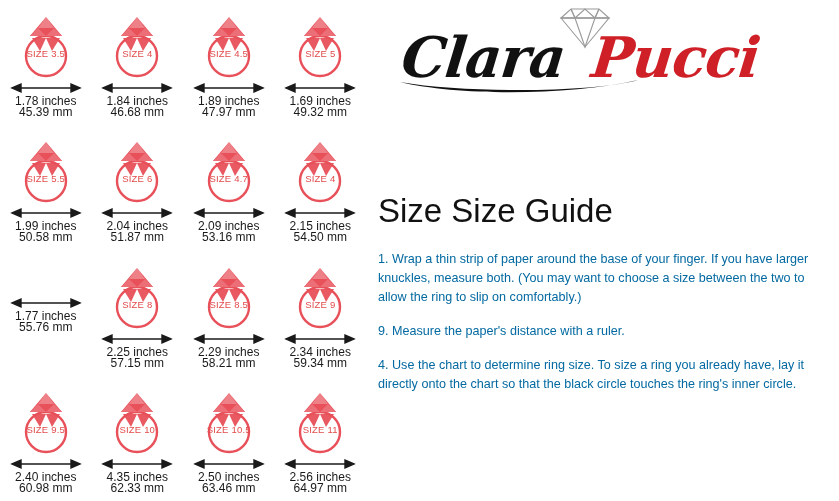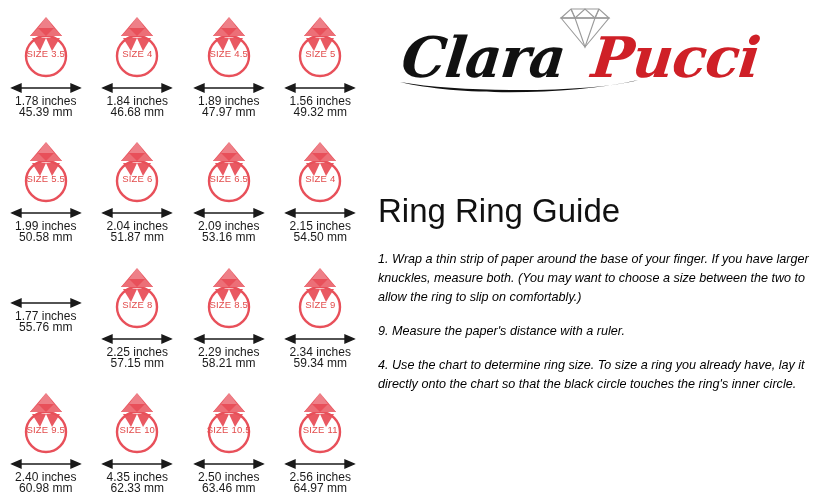--- a/index.html
+++ b/index.html
@@ -137,22 +137,21 @@
     font-family: "Liberation Sans", sans-serif;
   }
 
   .steps {
     position: absolute;
     left: 8px;
     top: 250px;
     width: 440px;
     font-size: 12.6px;
     line-height: 19px;
-    color: #000000;
-    font-style: italic;
+    color: #0369a1;
   }
   .step {
     margin-bottom: 15px;
     display: block;
   }
 </style>
 </head>
 <body>
 
 <div class="page">
@@ -271,21 +270,21 @@
         </div>
         <div class="arrow-wrap">
   <svg width="76" height="14" viewBox="0 0 76 14">
     <g stroke="#1a1a1a" stroke-width="1.4" fill="#1a1a1a">
       <line x1="12" y1="7" x2="64" y2="7"></line>
       <polygon points="4,7 13,3 13,11"></polygon>
       <polygon points="72,7 63,3 63,11"></polygon>
     </g>
   </svg></div>
         <div class="measure">
-          <div>1.56 inches</div>
+          <div>1.69 inches</div>
           <div>49.32 mm</div>
         </div>
       </div>
       <div class="cell">
         <div class="ring">
   <svg width="76" height="72" viewBox="0 0 76 72">
     <g>
 
       <circle cx="38" cy="45" r="20" fill="none" stroke="#e8505a" stroke-width="2.4"></circle>
 
@@ -353,21 +352,21 @@
 
       <path d="M22 25 L38 6 L54 25 Z" fill="#e8505a"></path>
       <path d="M22 25 L30 17 L46 17 L54 25" fill="#e8505a"></path>
       <path d="M30 17 L38 6 L46 17 Z" fill="#ffffff" opacity="0.28"></path>
       <path d="M22 25 L38 25 L30 17 Z" fill="#ffffff" opacity="0.18"></path>
       <path d="M54 25 L38 25 L46 17 Z" fill="#ffffff" opacity="0.18"></path>
       <path d="M24 27 L38 27 L32 40 Z" fill="#e8505a" opacity="0.95"></path>
       <path d="M52 27 L38 27 L44 40 Z" fill="#e8505a" opacity="0.95"></path>
     </g>
   </svg>
-          <div class="size-label">SIZE 6.5</div>
+          <div class="size-label">SIZE 4.7</div>
         </div>
         <div class="arrow-wrap">
   <svg width="76" height="14" viewBox="0 0 76 14">
     <g stroke="#1a1a1a" stroke-width="1.4" fill="#1a1a1a">
       <line x1="12" y1="7" x2="64" y2="7"></line>
       <polygon points="4,7 13,3 13,11"></polygon>
       <polygon points="72,7 63,3 63,11"></polygon>
     </g>
   </svg></div>
         <div class="measure">
@@ -657,21 +656,21 @@
       </span>
       <span class="logo-swoosh">
         <svg width="260" height="22" viewBox="0 0 260 22">
           <path d="M2 6 C 60 20, 170 20, 240 4 C 200 16, 70 18, 2 6 Z" fill="#111111"></path>
         </svg>
       </span>
       <span class="logo-clara">Clara</span>
       <span class="logo-pucci">Pucci</span>
     </div>
 
-    <div class="guide-title">Ring Ring Guide</div>
+    <div class="guide-title">Size Size Guide</div>
 
     <div class="steps" id="steps-list">
         <div class="step">1.  Wrap a thin strip of paper around the base of your finger. If you have larger knuckles, measure both. (You may want to choose a size between the two to allow the ring to slip on comfortably.)</div>
         <div class="step">9.  Measure the paper's distance with a ruler.</div>
         <div class="step">4.  Use the chart to determine ring size. To size a ring you already have, lay it directly onto the chart so that the black circle touches the ring's inner circle.</div>
       </div>
   </div>
 </div>
 
 </body></html>

